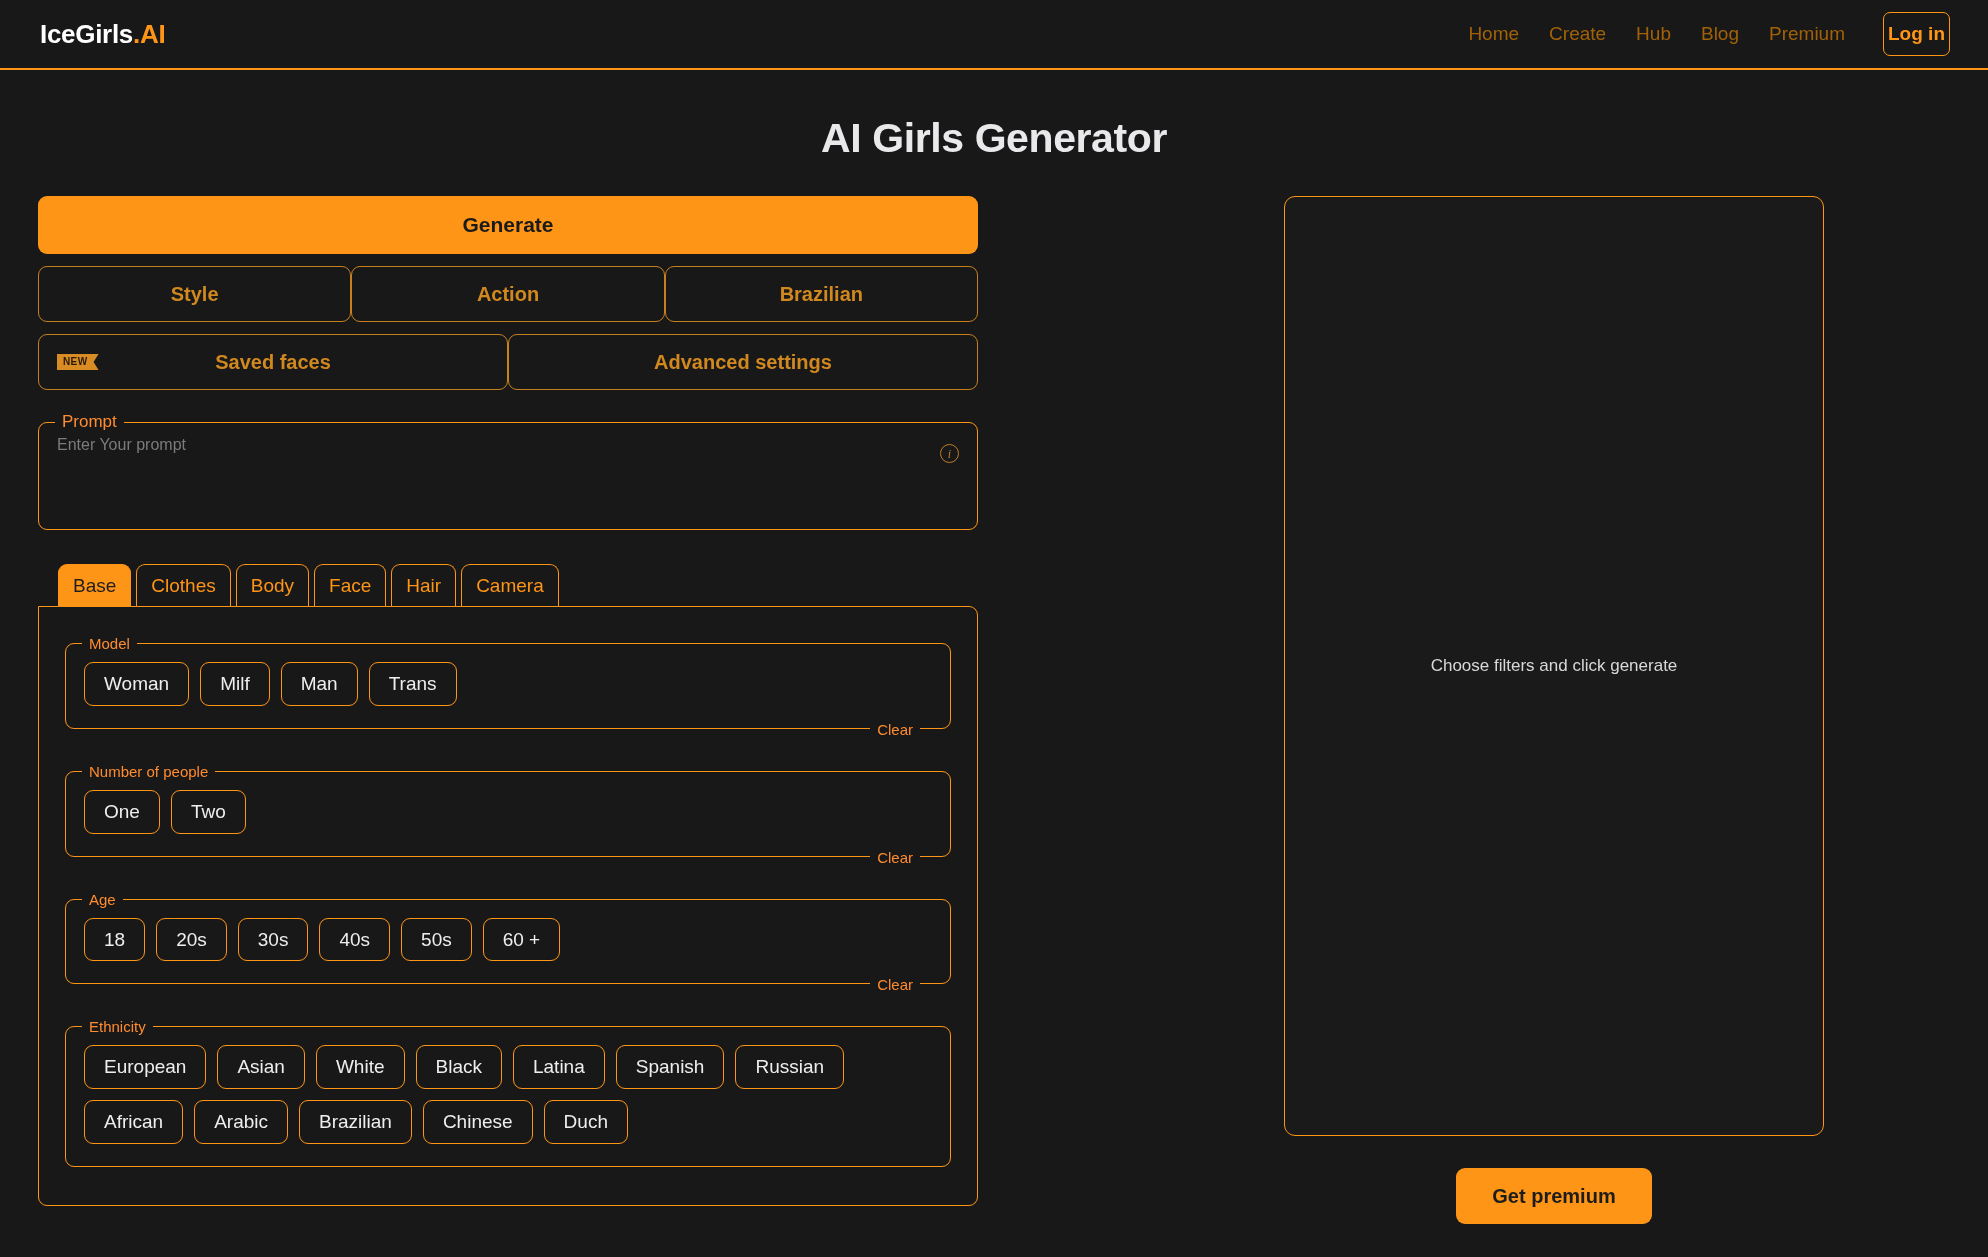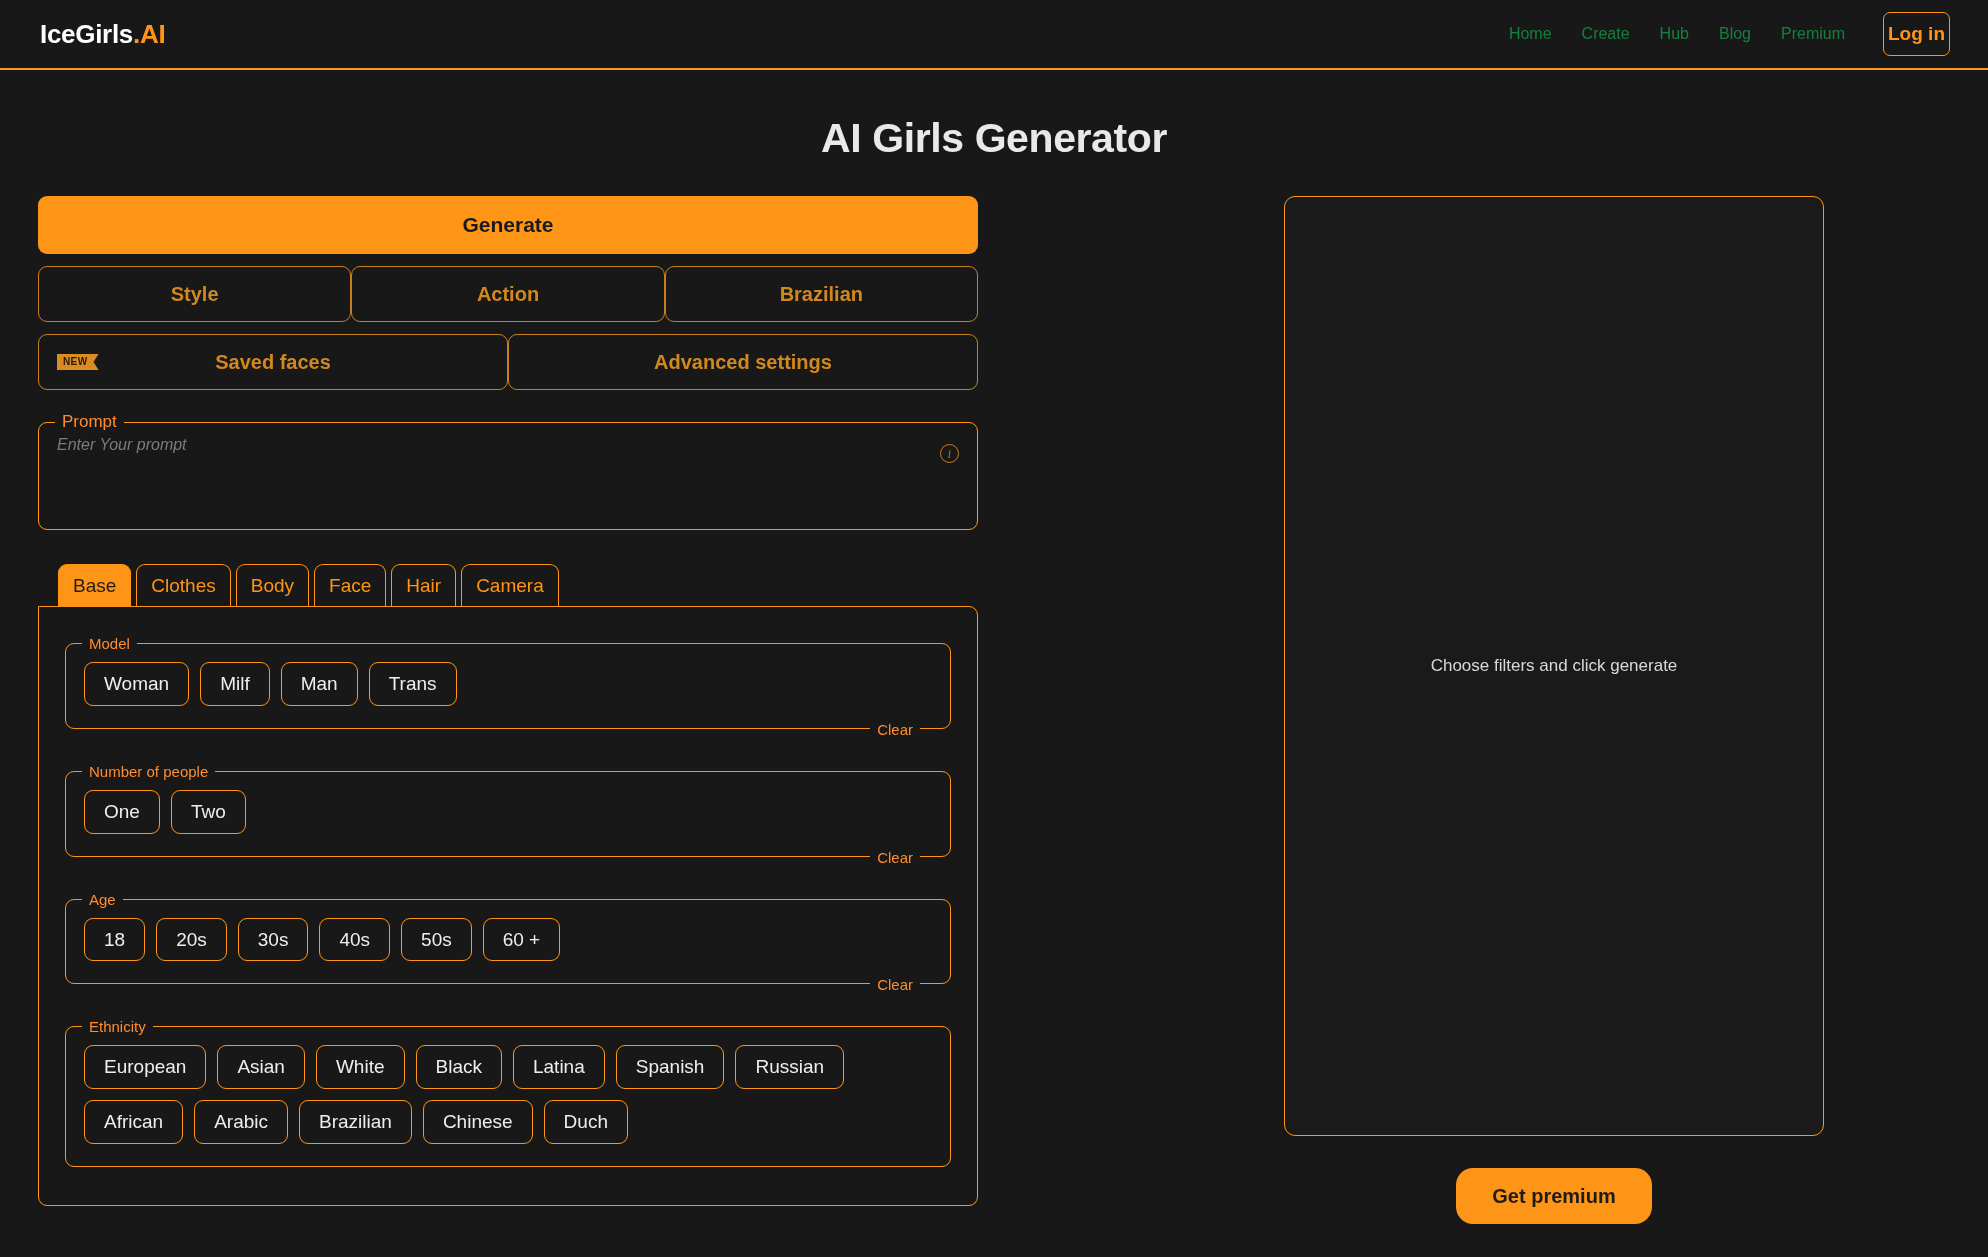--- a/index.html
+++ b/index.html
@@ -35,22 +35,22 @@
     letter-spacing: -0.3px;
     white-space: nowrap;
   }
   .logo .accent { color: #ff9517; }
   .nav {
     display: flex;
     align-items: center;
     gap: 30px;
   }
   .nav-link {
-    color: #15803d;
-    font-size: 16px;
+    color: #a16207;
+    font-size: 19px;
     text-decoration: none;
     white-space: nowrap;
   }
   .login-btn {
     border: 1.6px solid #ff9517;
     border-radius: 7px;
     color: #ff9517;
     font-size: 19px;
     font-weight: bold;
     padding: 10px 4px;
@@ -171,21 +171,20 @@
     width: 100%;
     height: 84px;
     background: transparent;
     border: none;
     outline: none;
     resize: none;
     color: #d6d6d6;
     font-size: 16px;
     font-family: inherit;
     padding: 4px 18px 0 18px;
-    font-style: italic;
   }
   .prompt-input::placeholder { color: #7b7b7b; }
   .info-icon {
     position: absolute;
     right: 18px;
     top: 12px;
     width: 19px; height: 19px;
     border: 1.4px solid #c07c28;
     border-radius: 50%;
     color: #c07c28;
@@ -265,21 +264,21 @@
     color: #d8d8d8;
     font-size: 17px;
     background: #1a1a1a;
   }
   .premium-btn {
     margin-top: 32px;
     width: 196px;
     height: 56px;
     background: #ff9517;
     border: none;
-    border-radius: 17px;
+    border-radius: 9px;
     color: #1d1d1d;
     font-size: 20px;
     font-weight: bold;
     cursor: pointer;
     font-family: inherit;
   }
 </style>
 </head>
 <body>
 

